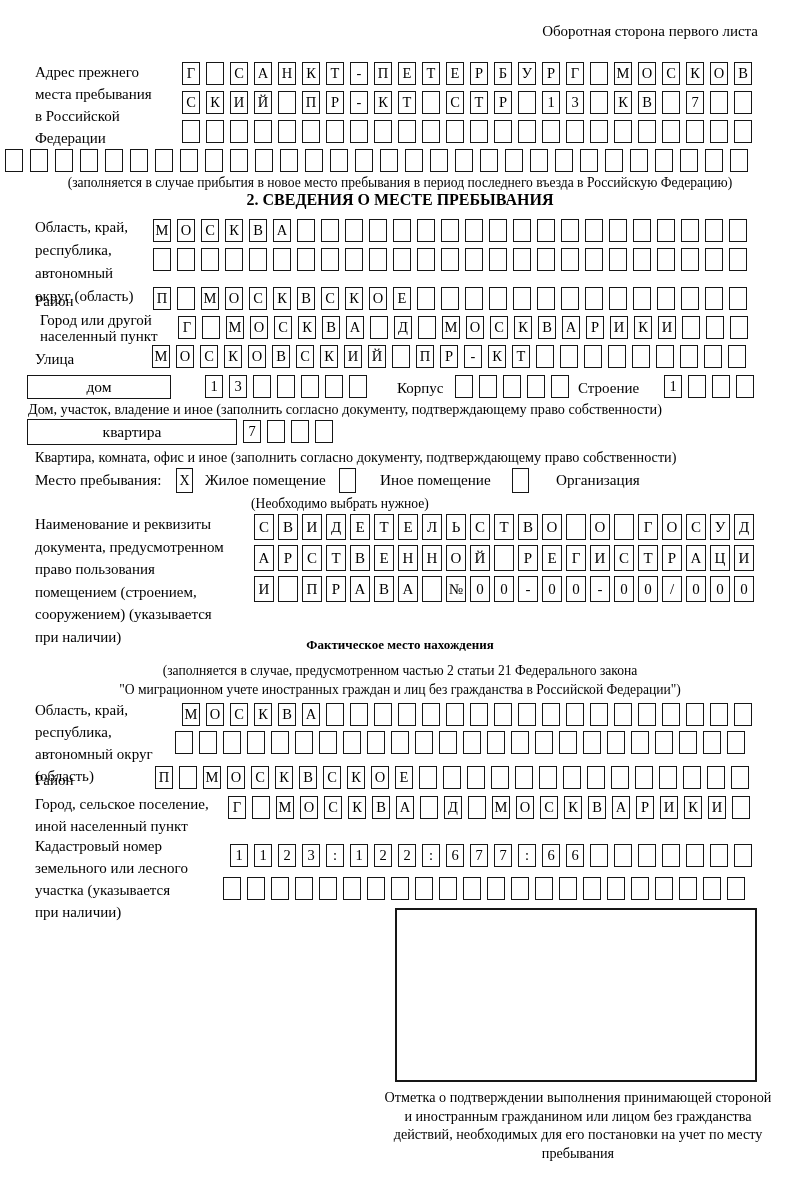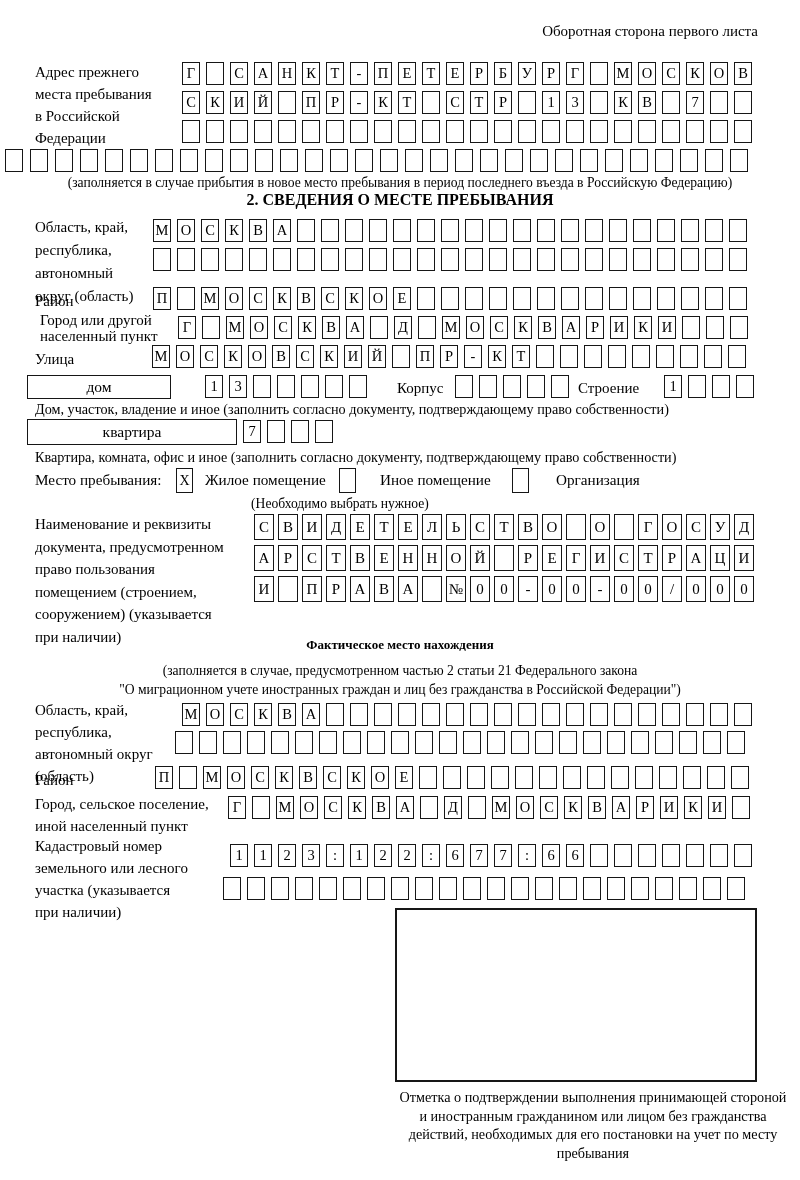--- a/index.html
+++ b/index.html
@@ -313,21 +313,21 @@
       <span class="cell"></span>
       <span class="cell"></span>
     </div>
   <div class="lbl" style="left:578px;top:377px;">Строение</div>
   <div class="cellrow" style="left:664px;top:375px;">
       <span class="cell">1</span>
       <span class="cell"></span>
       <span class="cell"></span>
       <span class="cell"></span>
     </div>
-  <div class="cap" style="left:35px;top:401px;">Дом, участок, владение и иное (заполнить согласно документу, подтверждающему право собственности)</div>
+  <div class="cap" style="left:28px;top:401px;">Дом, участок, владение и иное (заполнить согласно документу, подтверждающему право собственности)</div>
 
   <div class="fieldbox" style="left:27px;top:419px;width:210px;height:26px;">квартира</div>
   <div class="cellrow" style="left:243px;top:420px;">
       <span class="cell">7</span>
       <span class="cell"></span>
       <span class="cell"></span>
       <span class="cell"></span>
     </div>
   <div class="cap" style="left:35px;top:449px;">Квартира, комната, офис и иное (заполнить согласно документу, подтверждающему право собственности)</div>
 
@@ -580,15 +580,15 @@
       <span class="cell"></span>
       <span class="cell"></span>
       <span class="cell"></span>
       <span class="cell"></span>
       <span class="cell"></span>
       <span class="cell"></span>
       <span class="cell"></span>
     </div>
 
   <div class="stampbox" style="left:395px;top:908px;width:362px;height:174px;"></div>
-  <div class="stampnote" style="left:382px;top:1088px;width:392px;margin-left:15px;">Отметка о подтверждении выполнения принимающей стороной и иностранным гражданином или лицом без гражданства действий, необходимых для его постановки на учет по месту пребывания</div>
+  <div class="stampnote" style="left:382px;top:1088px;width:392px;">Отметка о подтверждении выполнения принимающей стороной и иностранным гражданином или лицом без гражданства действий, необходимых для его постановки на учет по месту пребывания</div>
 
 </div>
 
 </body></html>

